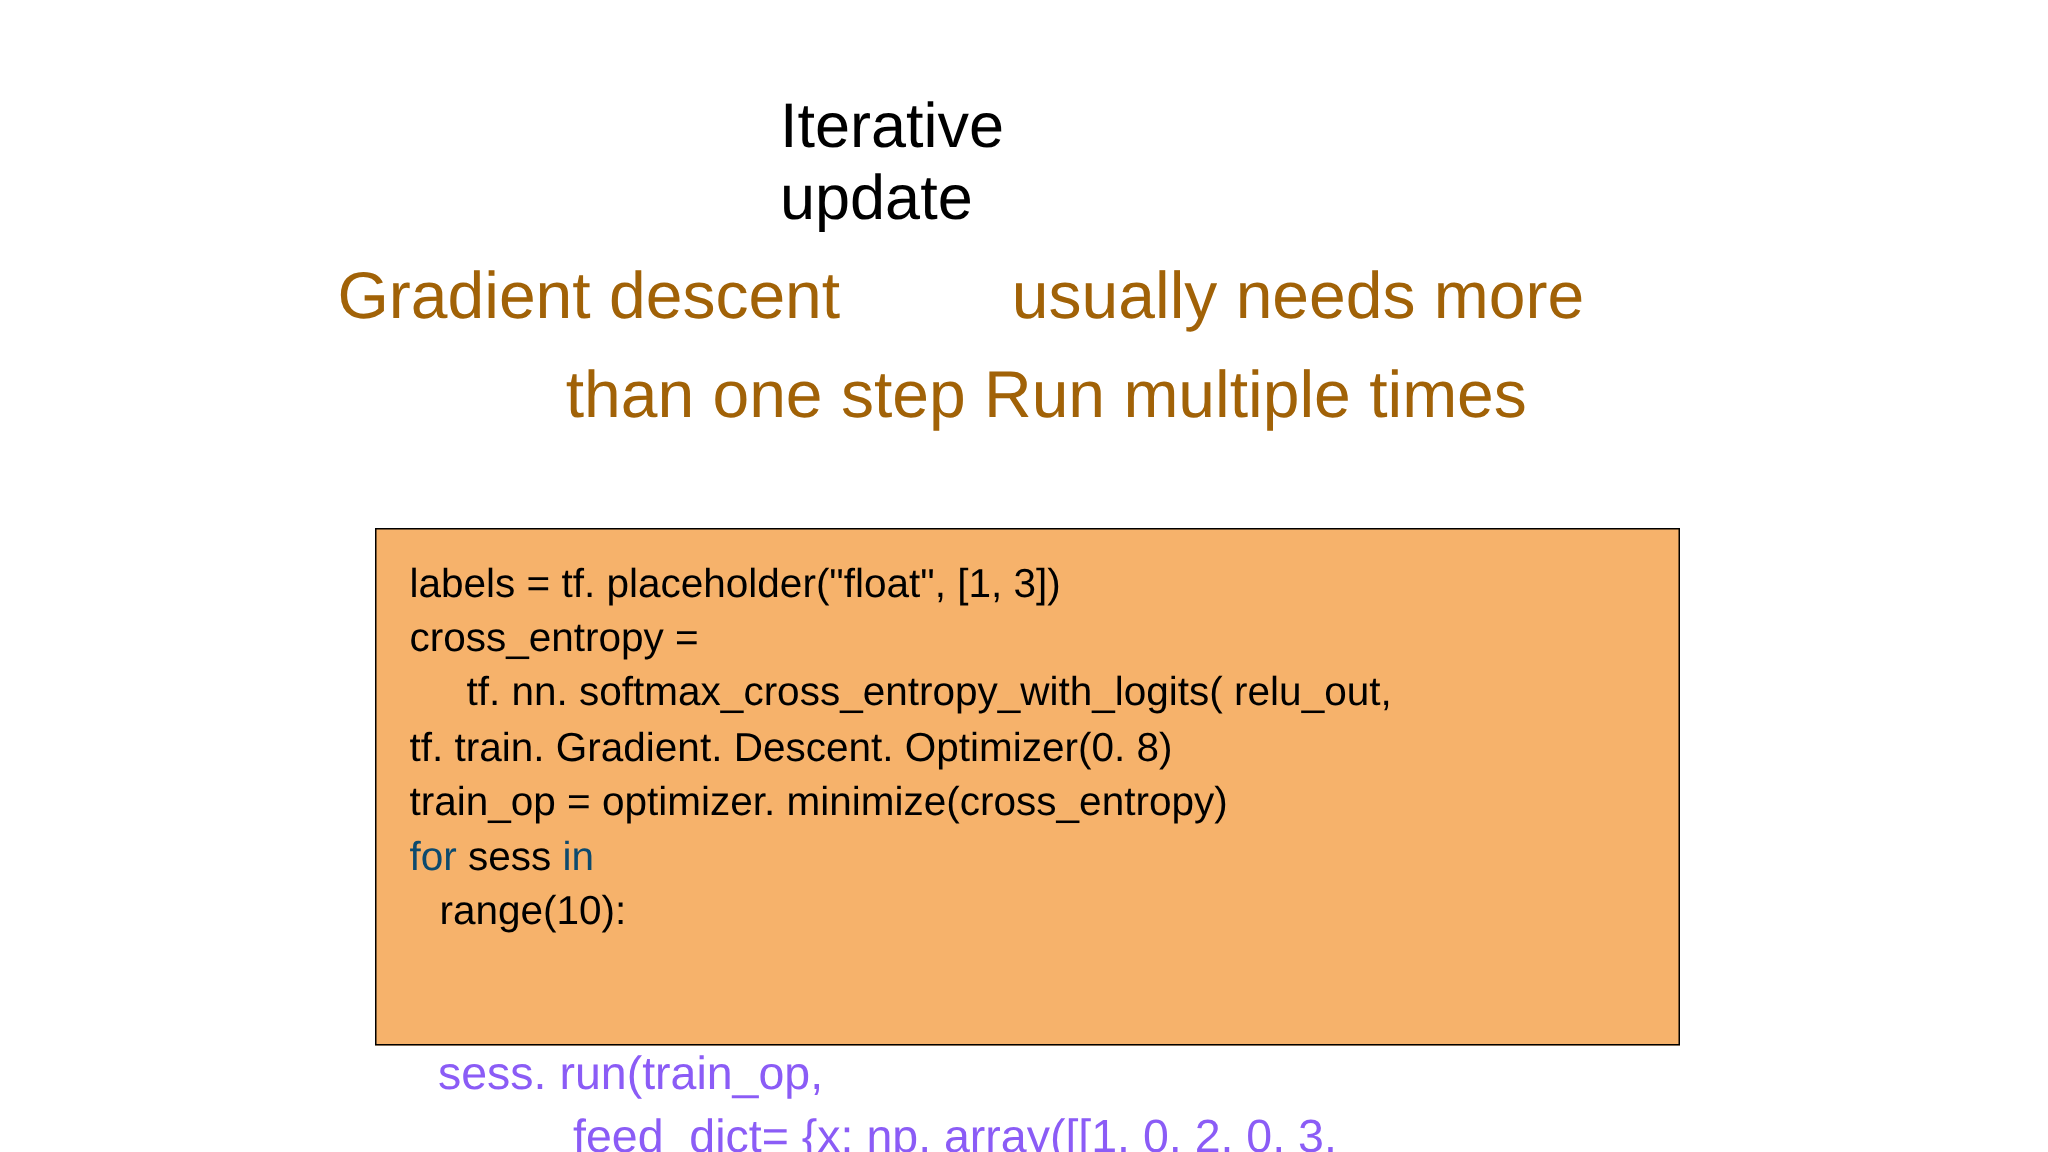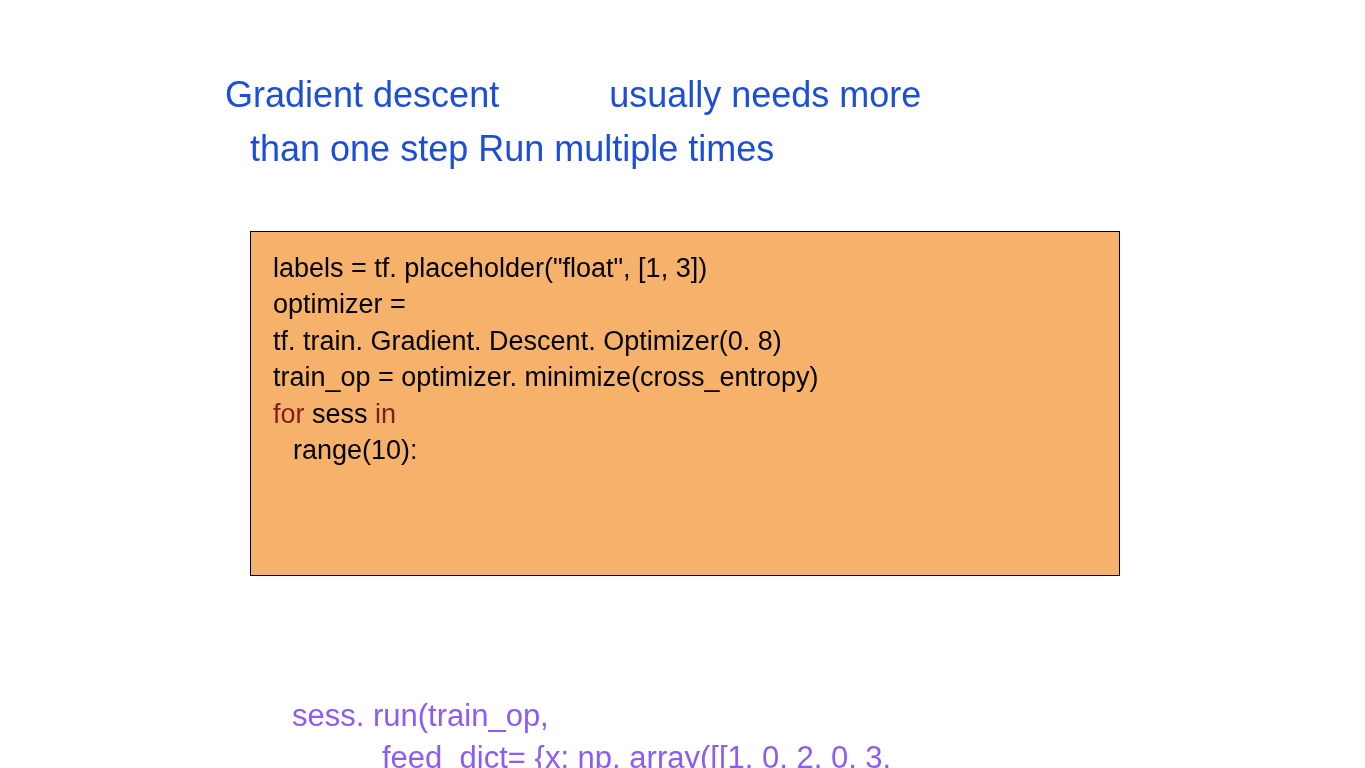--- a/index.html
+++ b/index.html
@@ -21,32 +21,33 @@
       top: 60px;
       width: 920px;
     }
     .title {
       font-size: 42px;
       color: #000;
       line-height: 1.15;
       margin-left: 295px;
     }
     .subtitle {
-      font-size: 36px;
-      color: #1d4ed8;
+      font-size: 44px;
+      color: #a16207;
       line-height: 1.5;
       margin-top: 8px;
       width: 920px;
     }
     .subtitle .part1 {
       display: inline;
     }
     .subtitle .part2 {
       display: block;
       margin-left: 25px;
+      text-align: center;
     }
     .code-box {
       margin-top: 55px;
       margin-left: 25px;
       background: #f6b26b;
       border: 1px solid #000;
       padding: 18px 22px 18px 22px;
       width: 870px;
       height: 345px;
       font-size: 27px;
@@ -57,40 +58,45 @@
     .overflow-code {
       position: absolute;
       left: 47px;
       top: 695px;
       font-size: 31px;
       line-height: 1.35;
       color: #8b5cf6;
       width: 870px;
     }
     .blue {
-      color: #7f1d1d;
+      color: #0c4a6e;
     }
     .indent1 {
       padding-left: 38px;
       display: block;
     }
   </style>
 </head>
 <body>
 
 <div class="container">
+  <div class="title">
+    <div>Iterative</div>
+    <div>update</div>
+  </div>
   <div class="subtitle">
     <span class="part1">Gradient descent</span>
     <span style="display:inline-block; width:90px;"></span>
     <span class="part1">usually  needs   more</span>
     <span class="part2">than one step  Run multiple times</span>
   </div>
   <div class="code-box">
     <div>labels = tf. placeholder("float", [1, 3])</div>
-    <div>optimizer =</div>
+    <div>cross_entropy =</div>
+    <div class="indent1">tf. nn. softmax_cross_entropy_with_logits(   relu_out,</div>
     <div>tf. train. Gradient. Descent. Optimizer(0. 8)</div>
     <div>train_op = optimizer. minimize(cross_entropy)</div>
     <div>
       <span class="blue">for</span><span> sess </span><span class="blue">in</span>
     </div>
     <div style="padding-left:20px;">range(10):</div>
   </div>
 </div>
 
 <div class="overflow-code">

